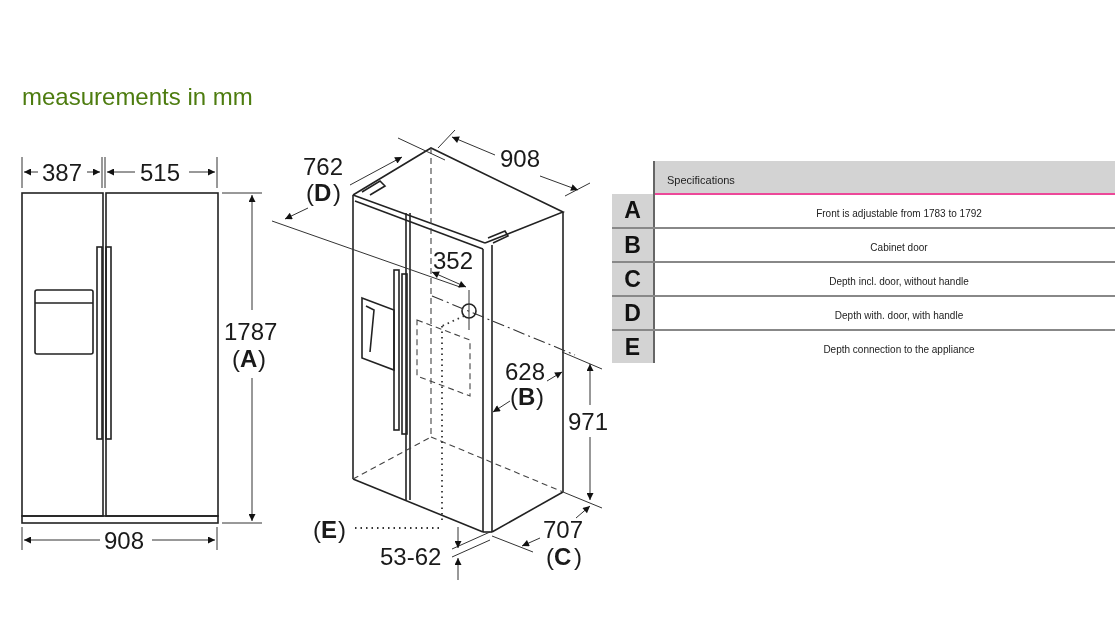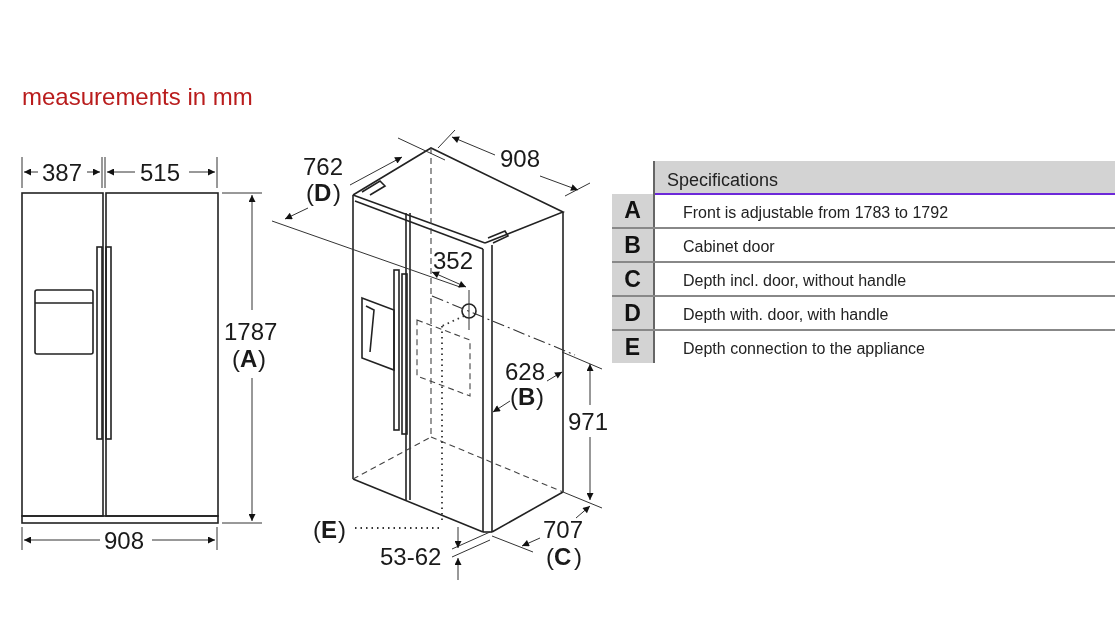--- a/index.html
+++ b/index.html
@@ -1,36 +1,36 @@
 <!DOCTYPE html>
 <html><head>
   <meta charset="utf-8">
   <style>
     html, body { margin: 0; padding: 0; background: #ffffff; }
     body { width: 1115px; height: 625px; position: relative; overflow: hidden; font-family: "Liberation Sans", sans-serif; color: #1a1a1a; }
-    .title { position: absolute; left: 22px; top: 83px; font-size: 24px; color: #b91c1c; }
+    .title { position: absolute; left: 22px; top: 83px; font-size: 24px; color: #4d7c0f; }
     svg.diagram { position: absolute; left: 0; top: 0; }
     .dim { font-family: "Liberation Sans", sans-serif; font-size: 24px; fill: #1a1a1a; }
     .dimb { font-family: "Liberation Sans", sans-serif; font-size: 24px; fill: #1a1a1a; font-weight: bold; }
     .paren { font-family: "Liberation Sans", sans-serif; font-size: 24px; fill: #1a1a1a; }
     .ln { stroke: #222; stroke-width: 1.6; fill: none; }
     .thin { stroke: #333; stroke-width: 1; fill: none; }
     .dash { stroke: #444; stroke-width: 1.1; fill: none; stroke-dasharray: 6 4; }
     .dot { stroke: #333; stroke-width: 1.8; fill: none; stroke-dasharray: 1.5 4; }
     .dashdot { stroke: #333; stroke-width: 1.1; fill: none; stroke-dasharray: 12 4 2 4; }
     .arr { fill: #111; }
 
     .spec { position: absolute; left: 612px; top: 161px; width: 503px; border-collapse: collapse; }
     .spec .hdr { height: 33px; }
     .spec .hdr .key { background: #ffffff; border-right: 2px solid #666; }
-    .spec .hdr .txt { background: #d3d3d3; font-size: 18px; color: #222; padding: 6px 0 0 12px; vertical-align: middle; border-bottom: 2px solid #6d28d9; }
+    .spec .hdr .txt { background: #d3d3d3; font-size: 11px; color: #222; padding: 6px 0 0 12px; vertical-align: middle; border-bottom: 2px solid #ec4899; }
     .spec td { padding: 0; }
     .spec .row td { height: 28px; border-bottom: 2px solid #888; }
     .spec .row .key { width: 41px; background: #d3d3d3; font-weight: bold; font-size: 23px; text-align: center; color: #111; border-right: 2px solid #666; }
-    .spec .row .txt { font-size: 16px; color: #222; padding-left: 28px; padding-top: 4px; background: #fff; }
+    .spec .row .txt { font-size: 10px; color: #222; padding-left: 28px; padding-top: 4px; background: #fff; text-align: center; }
     .spec .row:last-child td { border-bottom: none; }
   </style>
 </head>
 <body>
 
 <div class="title">measurements in mm</div>
 
 <svg class="diagram" width="1115" height="625" viewBox="0 0 1115 625">
   <defs>
     <marker id="ah" viewBox="0 0 10 10" refX="10" refY="5" markerWidth="9" markerHeight="7" orient="auto-start-reverse">

